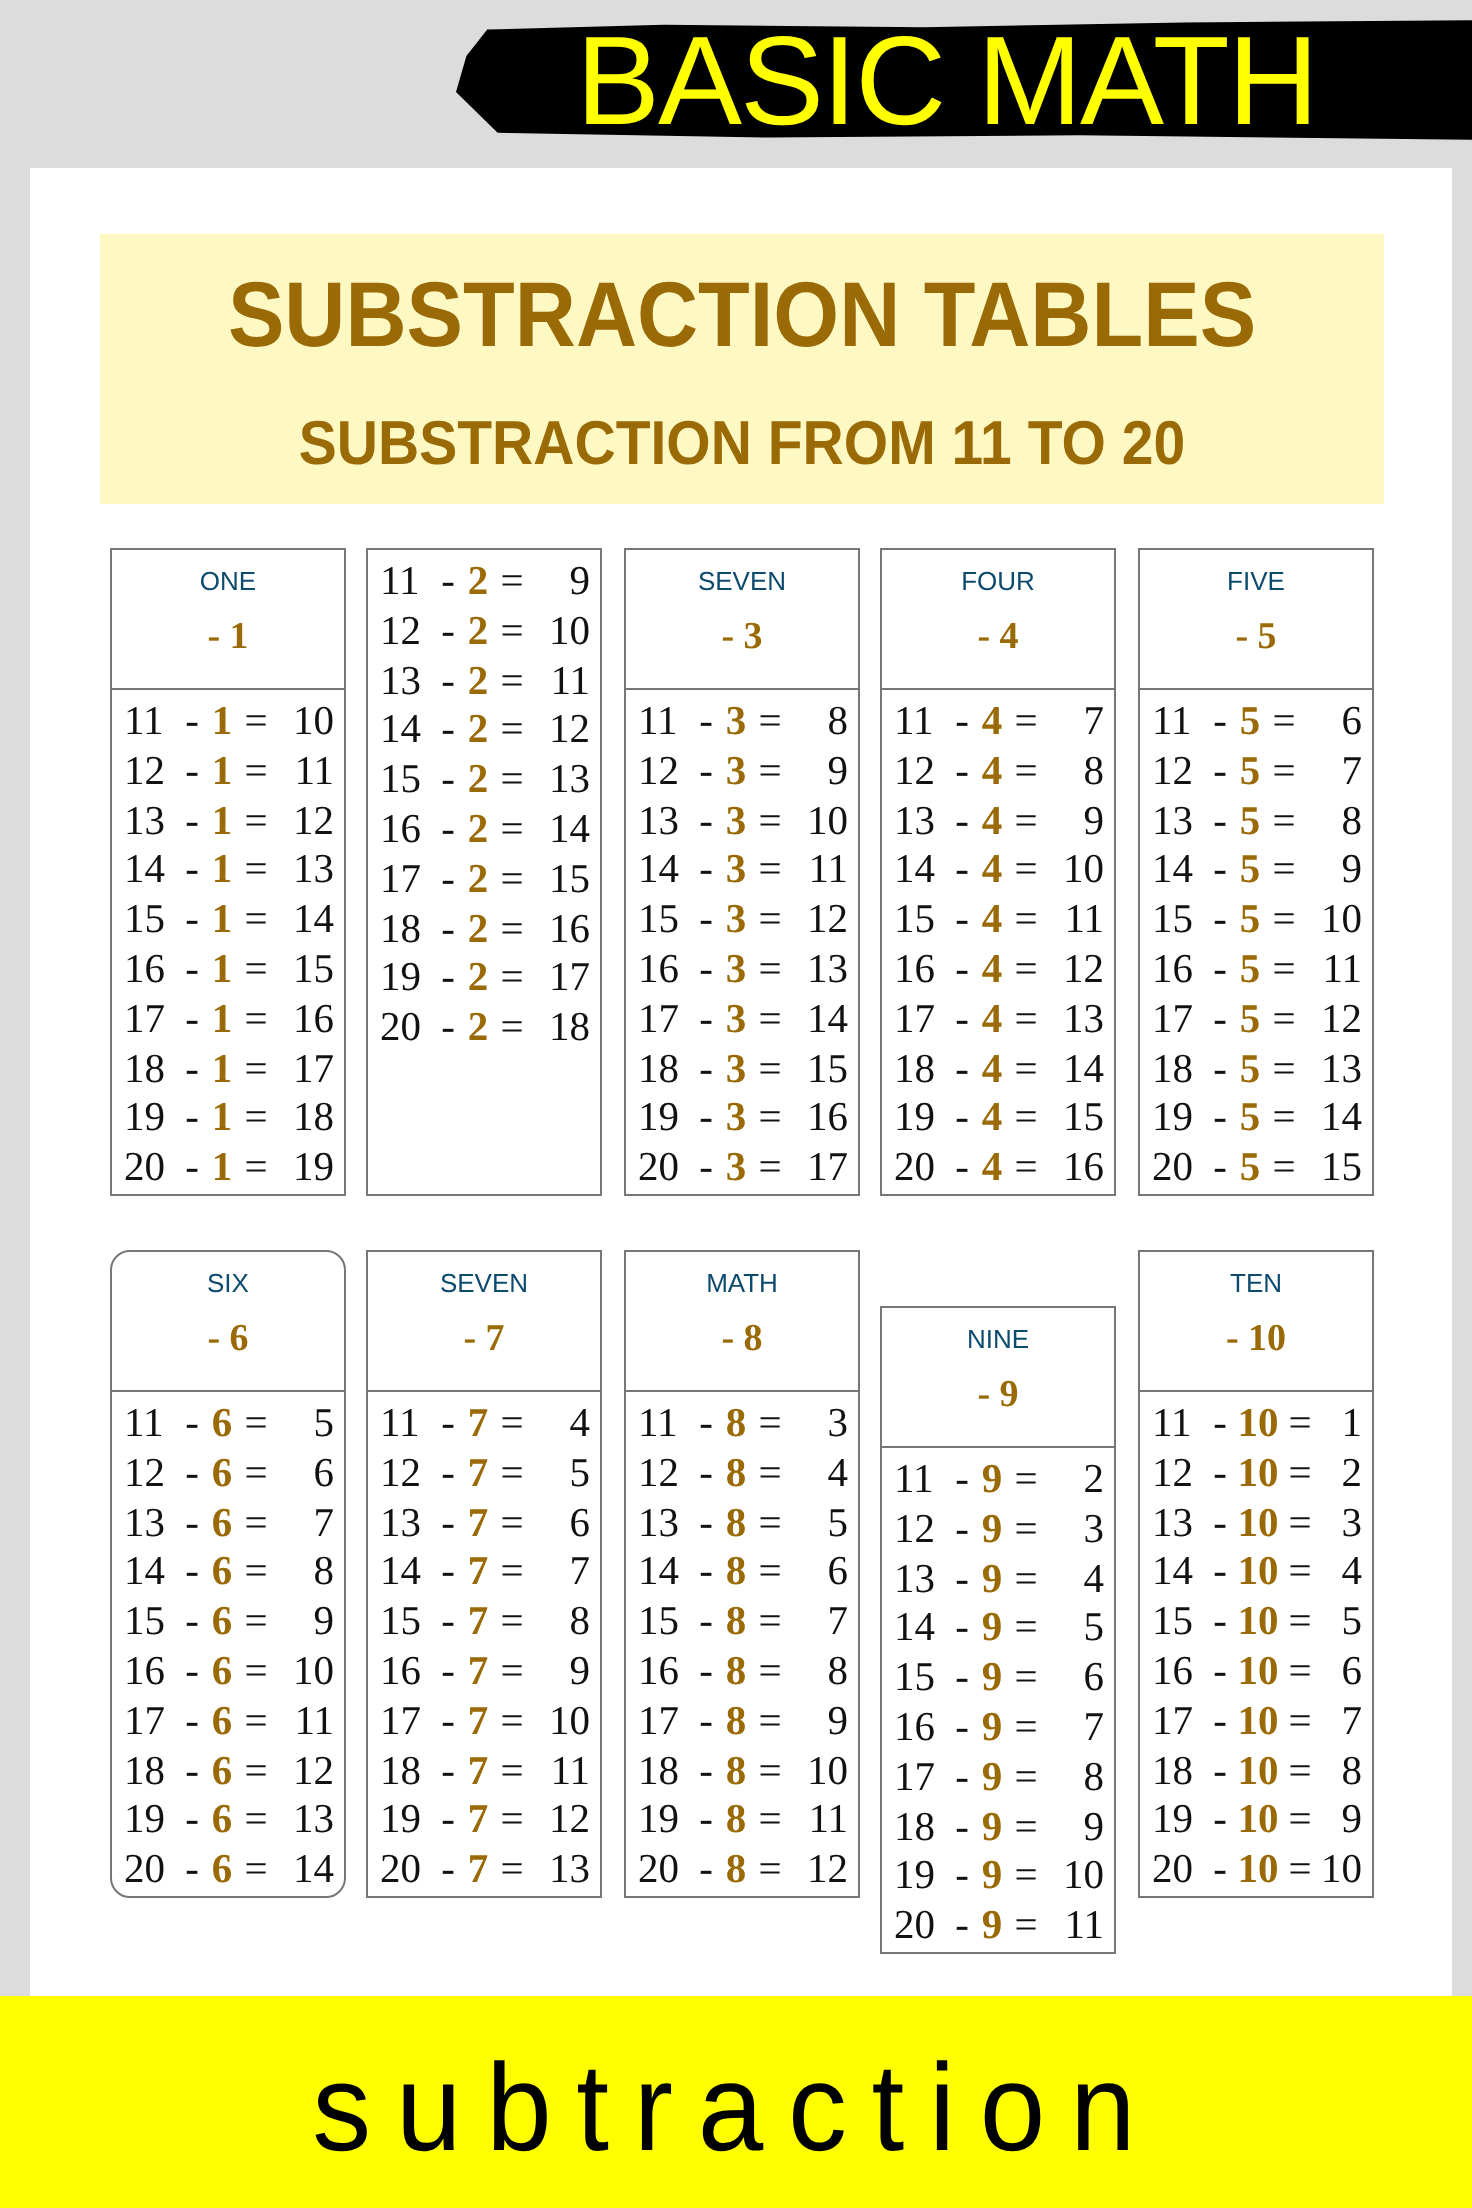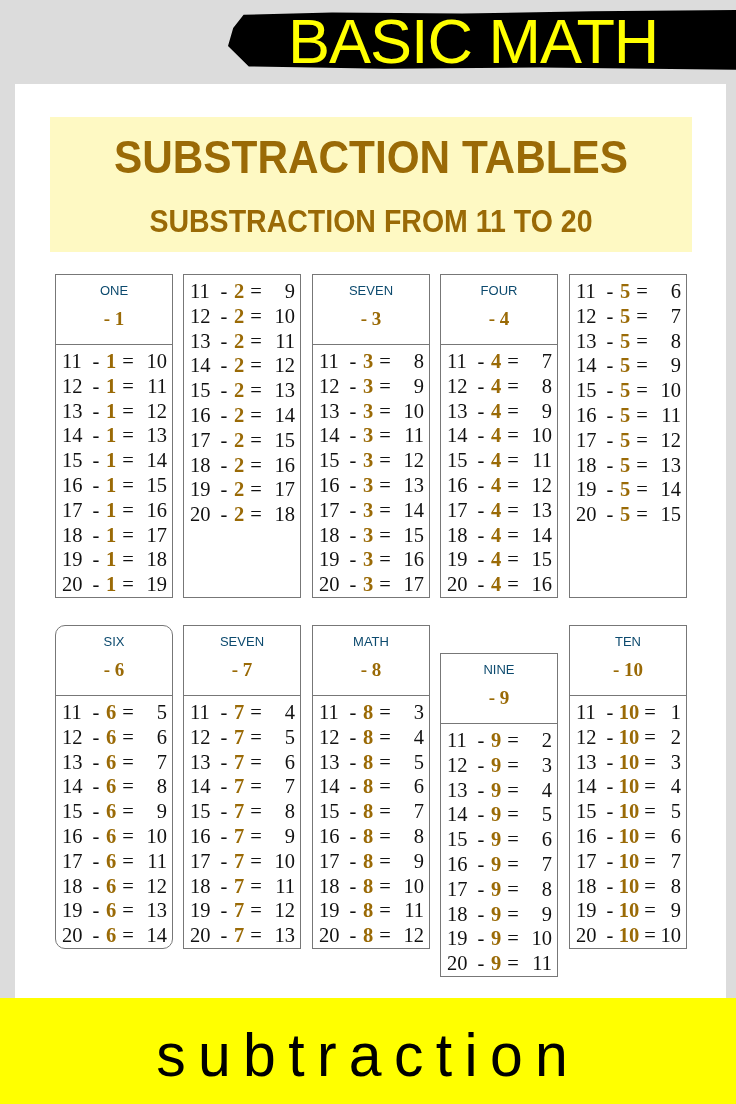--- a/index.html
+++ b/index.html
@@ -342,20 +342,24 @@
         <div class="eq">
           <span class="a">20</span>
           <span class="m">-</span>
           <span class="b">4</span>
           <span class="e">=</span>
           <span class="r">16</span>
         </div>
       </div>
     </div>
     <div class="tbl" style="left: 569px; top: 274px;">
+      <div class="head">
+        <div class="name">FIVE</div>
+        <div class="sub">- 5</div>
+      </div>
       <div class="body">
         <div class="eq">
           <span class="a">11</span>
           <span class="m">-</span>
           <span class="b">5</span>
           <span class="e">=</span>
           <span class="r">6</span>
         </div>
         <div class="eq">
           <span class="a">12</span>

